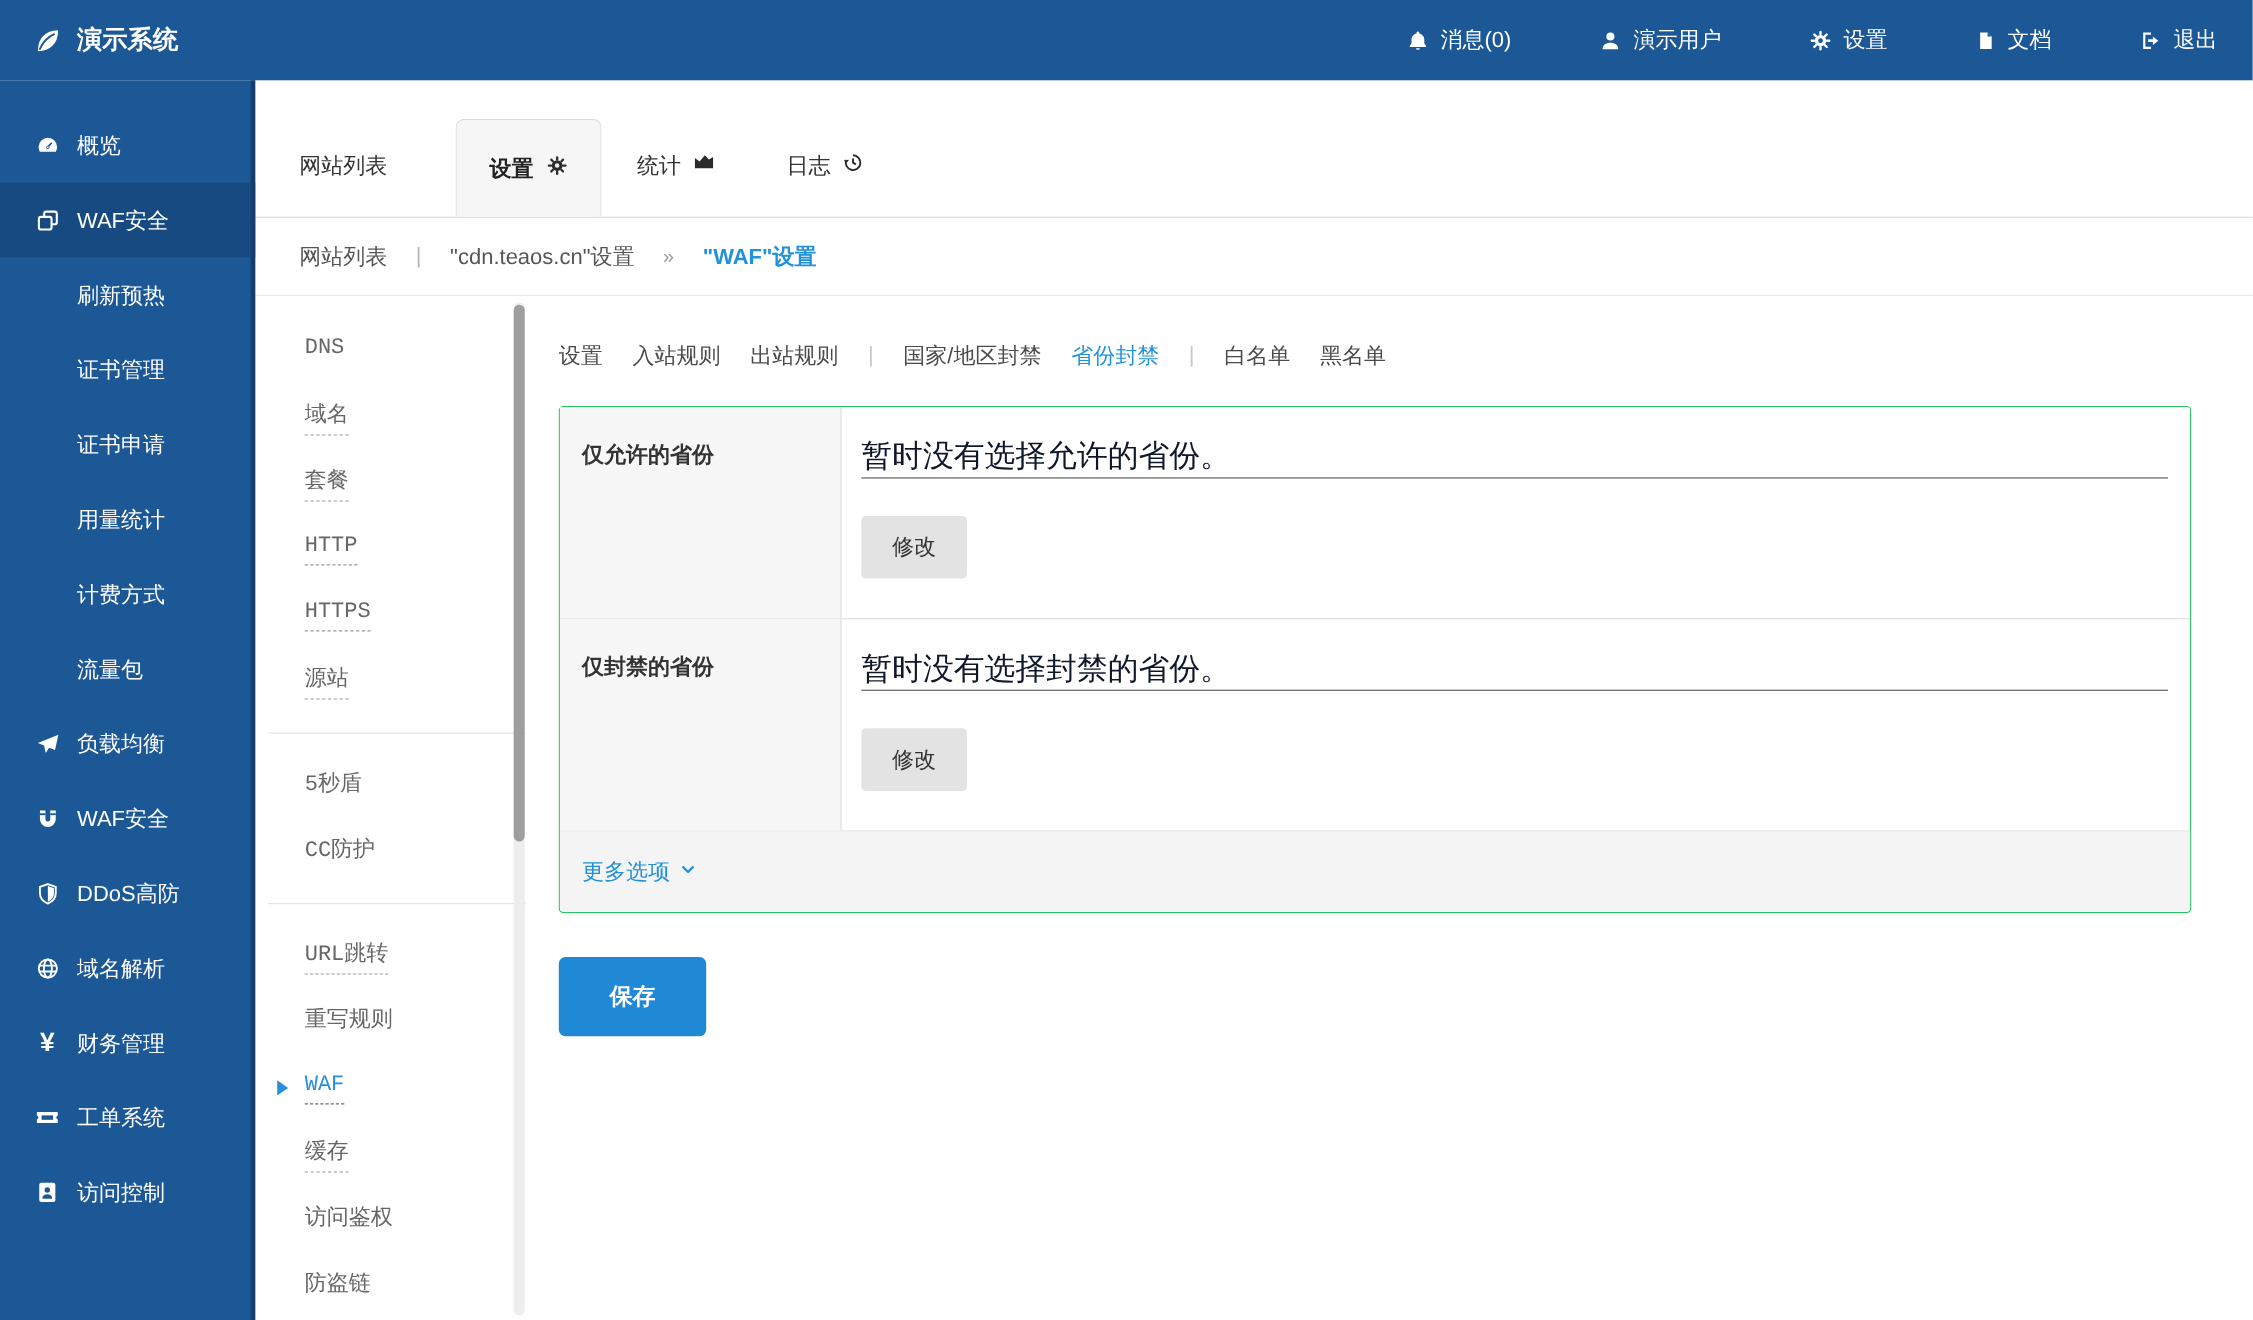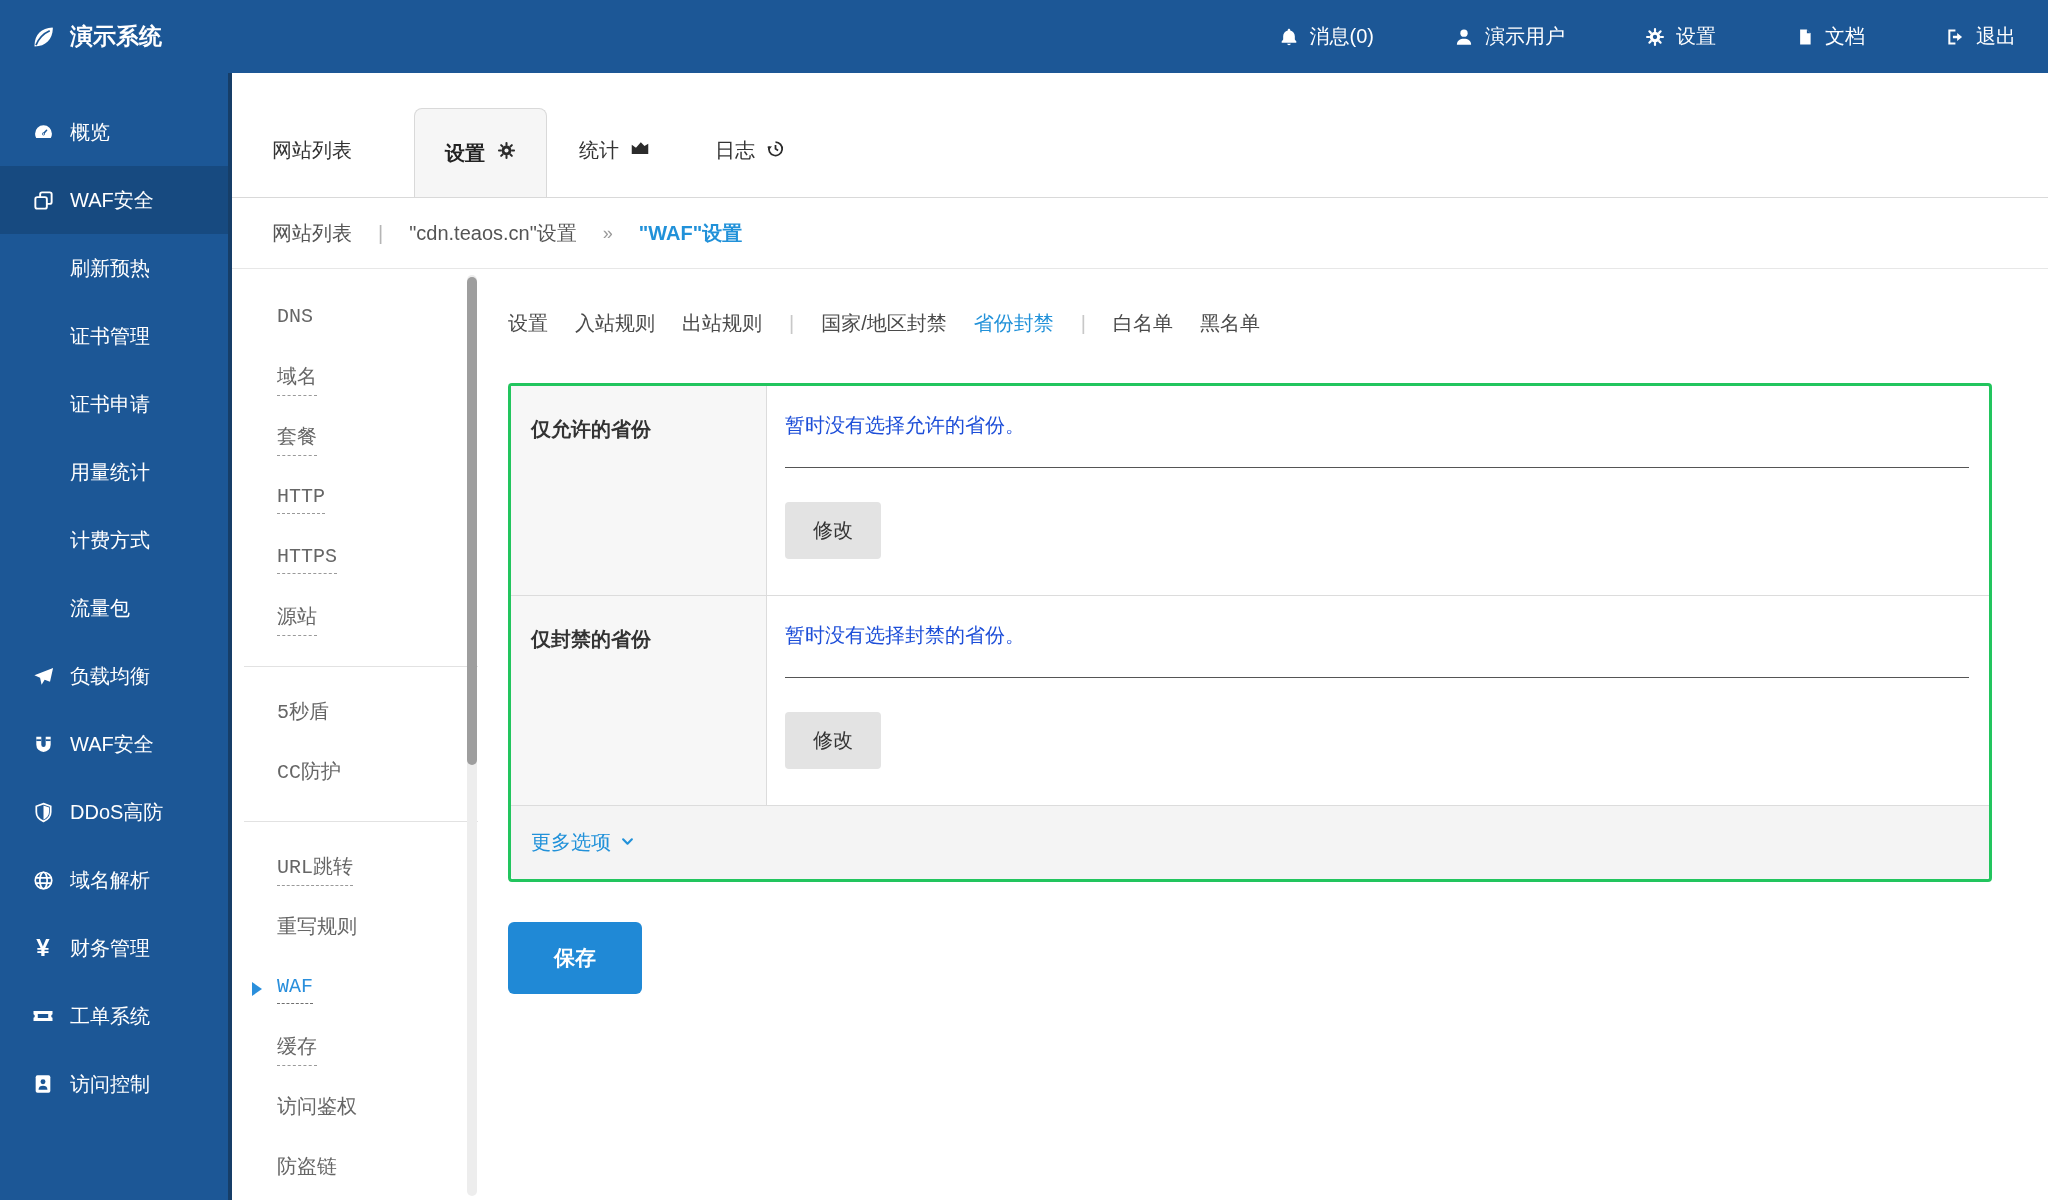--- a/index.html
+++ b/index.html
@@ -65,26 +65,26 @@
   .scroll-thumb{position:absolute;top:2px;left:0;width:10px;height:488px;background:#9e9e9e;border-radius:5px;}
 
   
   .panel{flex:1;padding:32px 56px 0 0;box-sizing:border-box;min-width:0;}
   .waftabs{display:flex;align-items:center;gap:27px;font-size:20px;color:#4a4a4a;height:44px;}
   .waftab{cursor:pointer;}
   .waftab.active{color:#2191d9;cursor:pointer;}
   .waftabs .vsep{color:#c8c8c8;}
 
   
-  .formtable{margin-top:38px;border:3px solid #22c55e;border-radius:4px;background:#fff;}
+  .formtable{margin-top:24px;border:1px solid #22c55e;border-radius:4px;background:#fff;}
   .form-row{display:flex;border-bottom:1px solid #dcdcdc;}
   .cell-label{width:256px;flex:0 0 256px;background:#f7f7f7;border-right:1px solid #dcdcdc;
     padding:30px 20px;box-sizing:border-box;font-size:20px;font-weight:700;color:#333;}
   .cell-input{flex:1;padding:26px 20px 36px 18px;min-width:0;}
-  .ph{font-size:20px;color:#1d4ed8;padding-bottom:28px;border-bottom:1px solid #555;}
+  .ph{font-size:28px;color:#0f172a;border-bottom:1px solid #555;}
   .modify-btn{margin-top:34px;background:#e3e3e3;border:none;border-radius:4px;padding:15px 28px;
     font-size:20px;color:#333;cursor:pointer;font-family:inherit;}
   .options-row{background:#f4f4f4;padding:23px 20px;border-radius:0 0 4px 4px;}
   .more-link{display:inline-flex;align-items:center;gap:9px;color:#2191d9;font-size:20px;cursor:pointer;}
   .save-btn{margin-top:40px;width:134px;height:72px;background:#2089d6;color:#fff;border:none;
     border-radius:6px;font-size:21px;font-weight:700;cursor:pointer;font-family:inherit;}
 </style>
 </head>
 <body>
 

